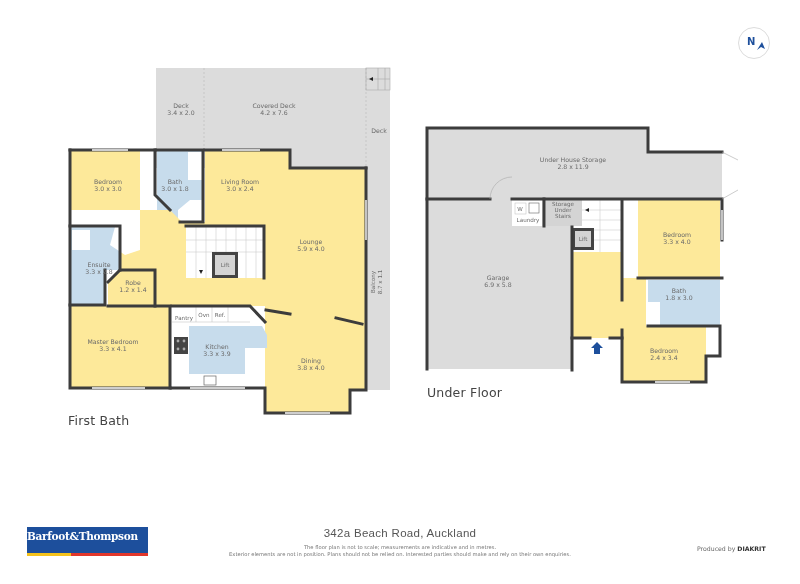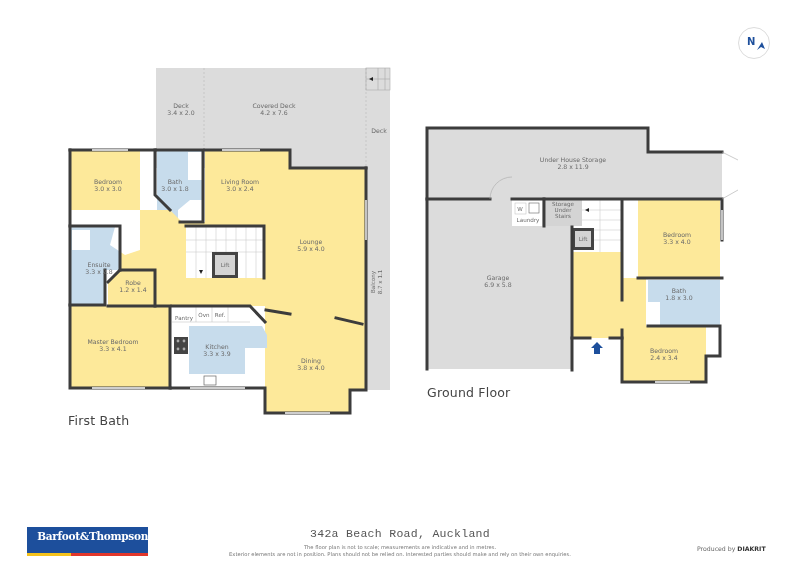--- a/index.html
+++ b/index.html
@@ -2,24 +2,24 @@
 <html><head>
 <meta charset="utf-8">
 <style>
   * { margin: 0; padding: 0; box-sizing: border-box; }
   html, body { width: 800px; height: 584px; background: #ffffff; overflow: hidden; }
   body { position: relative; font-family: "DejaVu Sans", sans-serif; color: #555; }
   #plan { position: absolute; left: 0; top: 0; }
   .room-label { font-family: "DejaVu Sans", sans-serif; font-size: 6.2px; fill: #6a6a6a; text-anchor: middle; }
   .small-label { font-family: "DejaVu Sans", sans-serif; font-size: 5.6px; fill: #6a6a6a; text-anchor: middle; }
   .floor-title { position: absolute; font-family: "DejaVu Sans", sans-serif; font-size: 12.5px; color: #444; letter-spacing: 0.2px; }
-  .address { position: absolute; left: 0; width: 800px; top: 527px; text-align: center; font-family: Liberation Mono, monospace; font-size: 11.5px; color: #555; letter-spacing: 0.3px; }
+  .address { position: absolute; left: 0; width: 800px; top: 527px; text-align: center; font-family: Liberation Sans, sans-serif; font-size: 11.5px; color: #555; letter-spacing: 0.3px; }
   .disclaimer { position: absolute; left: 0; width: 800px; text-align: center; font-family: "DejaVu Sans", sans-serif; font-size: 5.2px; color: #777; }
   .logo { position: absolute; left: 27px; top: 527px; width: 121px; height: 29px; background: #1d4f9c; overflow: hidden; }
-  .logo-text { position: absolute; left: 0; top: 3px; width: 121px; text-align: right; font-family: "DejaVu Serif", serif; font-weight: bold; font-size: 10.5px; color: #ffffff; letter-spacing: -0.3px; }
+  .logo-text { position: absolute; left: 0; top: 3px; width: 121px; text-align: left; font-family: "DejaVu Serif", serif; font-weight: bold; font-size: 10.5px; color: #ffffff; letter-spacing: -0.3px; }
   .logo-bar-yellow { position: absolute; left: 0; bottom: 0; width: 44px; height: 3px; background: #f4c21b; }
   .logo-bar-red { position: absolute; left: 44px; bottom: 0; width: 77px; height: 3px; background: #e2372b; }
   .produced { position: absolute; left: 697px; top: 545px; font-family: "DejaVu Sans", sans-serif; font-size: 6.2px; color: #666; }
   .produced b { color: #333; font-weight: bold; }
   .compass { position: absolute; left: 738px; top: 27px; width: 32px; height: 32px; border: 1px solid #dcdcdc; border-radius: 50%; }
   .compass-n { position: absolute; left: 8px; top: 8px; font-family: "DejaVu Sans", sans-serif; font-weight: bold; font-size: 10px; color: #1d4f9c; }
 </style>
 </head>
 <body>
 
@@ -192,21 +192,21 @@
     <text class="small-label" x="563" y="206"><tspan x="563">Storage</tspan><tspan x="563" dy="6">Under</tspan><tspan x="563" dy="6">Stairs</tspan></text>
     <text class="room-label" x="498" y="280"><tspan x="498">Garage</tspan><tspan x="498" dy="7">6.9 x 5.8</tspan></text>
     <text class="small-label" x="583" y="241">Lift</text>
     <text class="room-label" x="677" y="237"><tspan x="677">Bedroom</tspan><tspan x="677" dy="7">3.3 x 4.0</tspan></text>
     <text class="room-label" x="679" y="293"><tspan x="679">Bath</tspan><tspan x="679" dy="7">1.8 x 3.0</tspan></text>
     <text class="room-label" x="664" y="353"><tspan x="664">Bedroom</tspan><tspan x="664" dy="7">2.4 x 3.4</tspan></text>
   </g>
 </svg>
 
 <div class="floor-title" style="left:68px; top:413px;">First Bath</div>
-<div class="floor-title" style="left:427px; top:385px;">Ground Floor</div>
+<div class="floor-title" style="left:427px; top:385px;">Under Floor</div>
 
 <div class="compass">
   <span class="compass-n">N</span>
   <svg style="position:absolute;left:17px;top:13px;" width="10" height="10" viewBox="0 0 10 10">
     <polygon points="1,9 6,1 9,8 5,6" fill="#1d4f9c"></polygon>
   </svg>
 </div>
 
 <div class="logo">
   <div class="logo-text">Barfoot&amp;Thompson</div>

